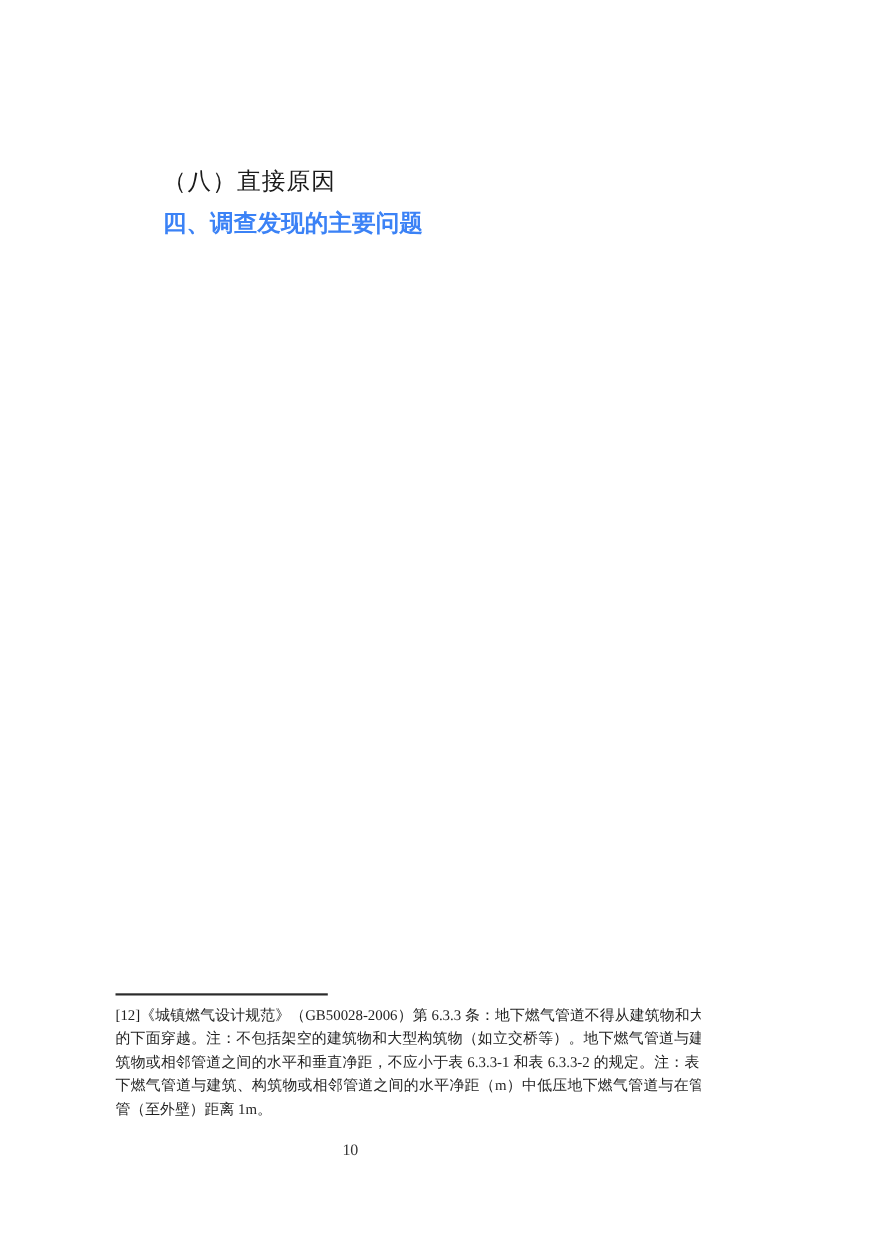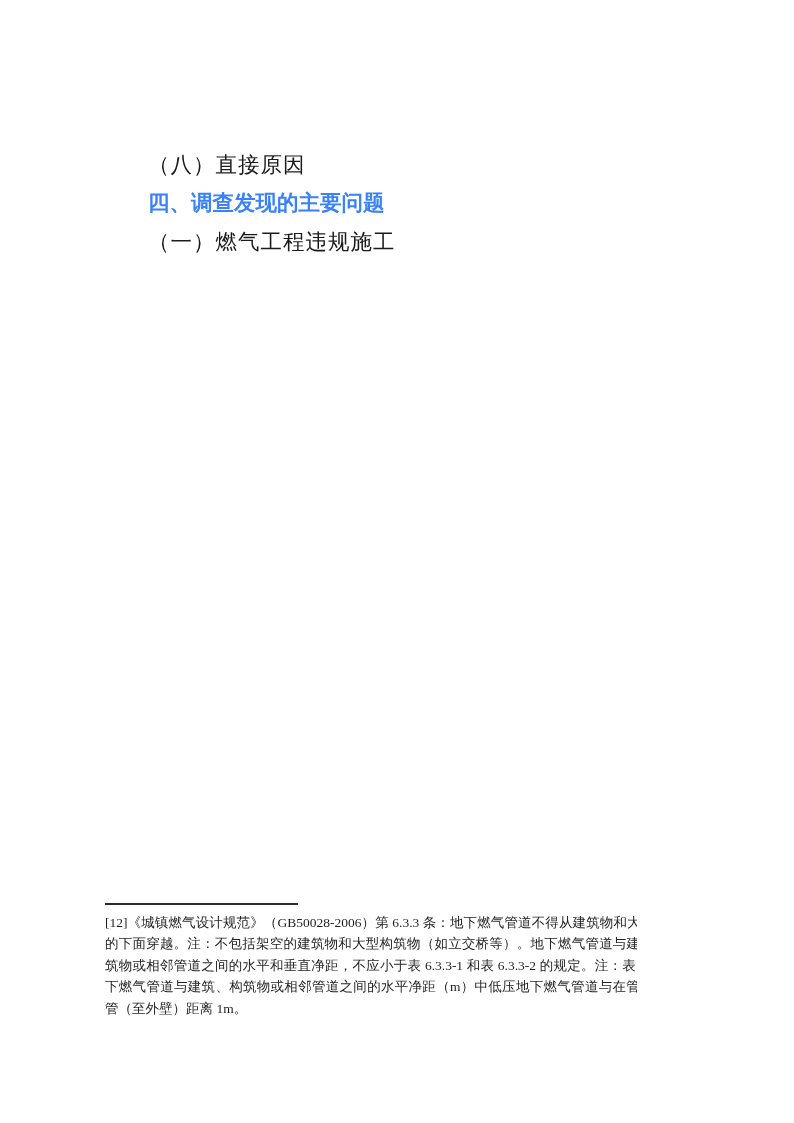--- a/index.html
+++ b/index.html
@@ -91,26 +91,26 @@
 
 <div class="page">
 
   <div class="body-text">
 
     <p class="kaiti"><span>（八）直接原因</span></p>
 
 
     <p class="heading-black"><span>四、调查发现的主要问题</span></p>
 
-    <p class="kaiti"><span>（一）燃气工程违规施工</span></p>
 
 
 
 
   </div>
 
   <div class="footnote">
     <div class="footnote-rule"></div>
     <p class="footnote-text">[12]《城镇燃气设计规范》（GB50028-2006）第 6.3.3 条：地下燃气管道不得从建筑物和大型构筑物的下面穿越。注：不包括架空的建筑物和大型构筑物（如立交桥等）。地下燃气管道与建筑物、构筑物或相邻管道之间的水平和垂直净距，不应小于表 6.3.3-1 和表 6.3.3-2 的规定。注：表 6.3.3-1 地下燃气管道与建筑、构筑物或相邻管道之间的水平净距（m）中低压地下燃气管道与在管沟内热力管（至外壁）距离 1m。</p>
   </div>
 
+  <div class="page-number">10</div>
 
 </div>
 
 </body></html>

